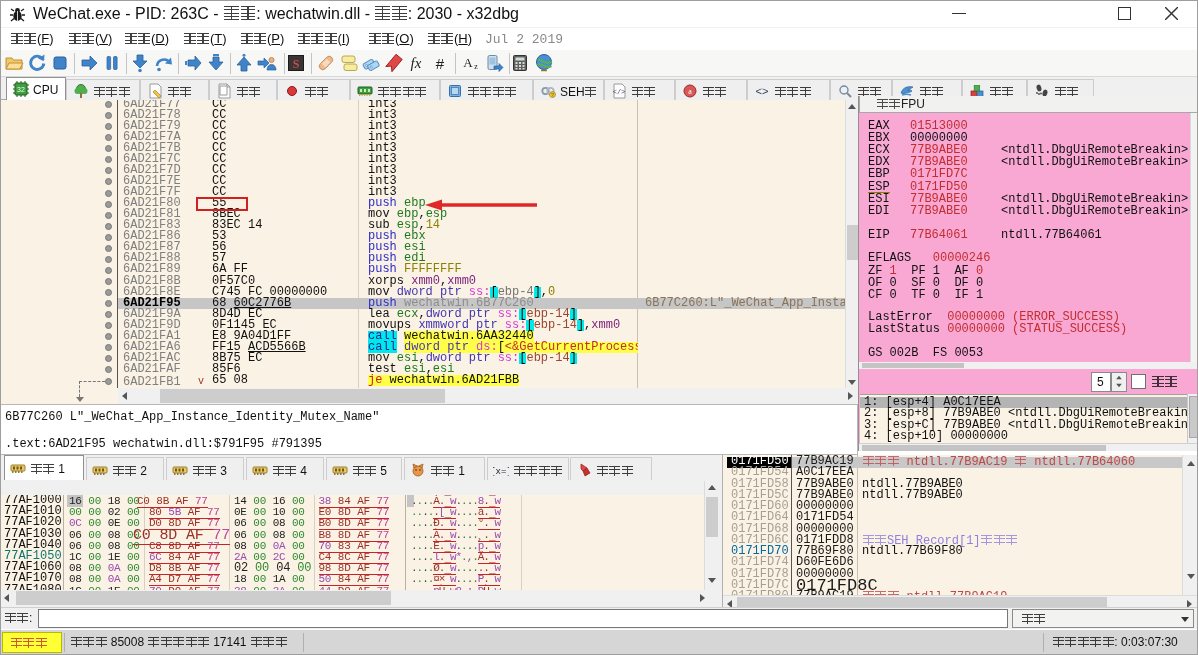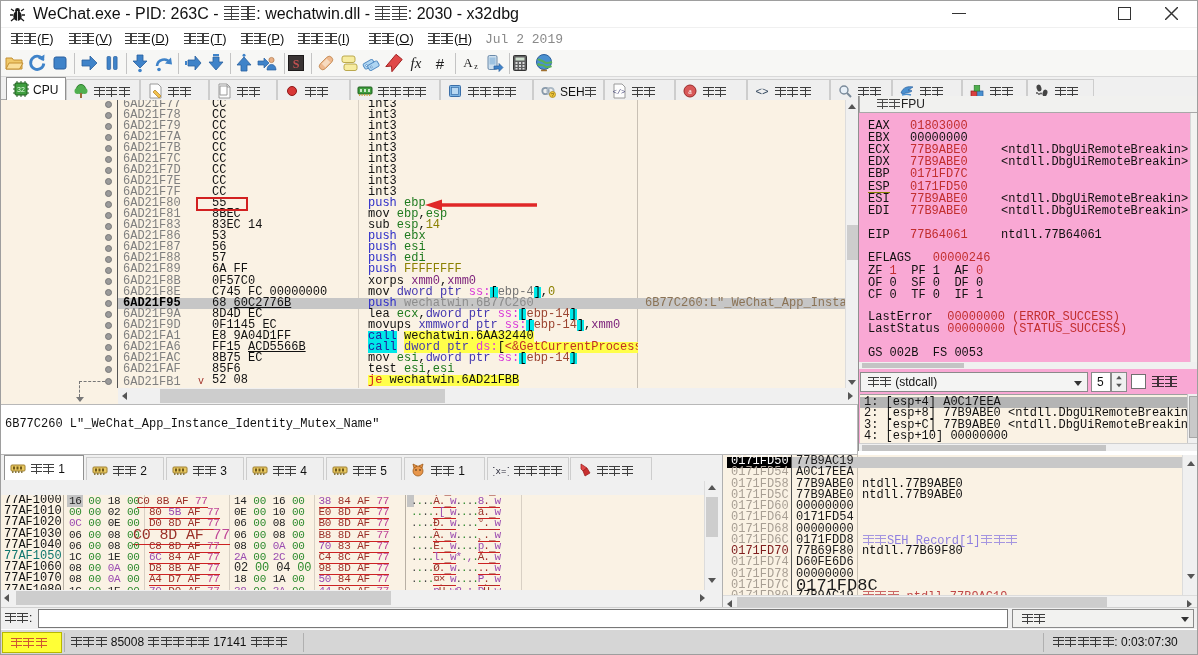--- a/index.html
+++ b/index.html
@@ -351,21 +351,21 @@
 <div class="abs" style="left:105px;top:244.3px;width:7px;height:7px;border-radius:50%;background:#9a9a9a;border:1px solid #777"></div>
 <div class="row" style="left:123px;top:252.9px;font-size:12px;color:#7f7f7f">6AD21FAC</div>
 <div class="row" style="left:212px;top:252.9px;font-size:12px;color:#111">8B75 EC</div>
 <div class="row" style="left:368px;top:252.9px;font-size:12px"><span style="color:#111">mov</span> <span style="color:#1e7a1e">esi</span><span style="color:#111">,</span><span style="color:#4336b0">dword ptr </span><span style="color:#d939d9">ss:</span><span class="cya">[</span><span style="color:#9b4430">ebp-14</span><span class="cya">]</span></div>
 <div class="abs" style="left:105px;top:255.4px;width:7px;height:7px;border-radius:50%;background:#9a9a9a;border:1px solid #777"></div>
 <div class="row" style="left:123px;top:263.9px;font-size:12px;color:#7f7f7f">6AD21FAF</div>
 <div class="row" style="left:212px;top:263.9px;font-size:12px;color:#111">85F6</div>
 <div class="row" style="left:368px;top:263.9px;font-size:12px"><span style="color:#111">test</span> <span style="color:#1e7a1e">esi</span><span style="color:#111">,</span><span style="color:#1e7a1e">esi</span></div>
 <div class="abs" style="left:105px;top:266.4px;width:7px;height:7px;border-radius:50%;background:#9a9a9a;border:1px solid #777"></div>
 <div class="row" style="left:123px;top:277px;font-size:12px;color:#7f7f7f">6AD21FB1</div>
-<div class="row" style="left:212px;top:275.0px;font-size:12px;color:#111">52 08</div>
+<div class="row" style="left:212px;top:275.0px;font-size:12px;color:#111">65 08</div>
 <div class="row" style="left:368px;top:275.0px;font-size:12px"><span class="yel"><span style="color:#d02020">je</span> <span style="color:#111">wechatwin.6AD21FBB</span></span></div>
 <div class="row" style="left:198px;top:276.0px;font-size:10px;color:#a03028">v</div>
 <div class="abs" style="left:105px;top:277.5px;width:7px;height:7px;border-radius:50%;background:#9a9a9a;border:1px solid #777"></div>
 <div class="abs" style="left:638px;top:240.8px;width:207px;height:14px;background:#faf2e4"></div>
 <div class="abs" style="left:196px;top:96.5px;width:52px;height:14px;border:2px solid #d22020"></div>
 <svg class="abs" style="left:424px;top:99.0px" width="116" height="12" viewBox="0 0 116 12">
 <path d="M16 6H113" stroke="#e02828" stroke-width="3.6"></path>
       <path d="M1 6L18 0.5V11.5z" fill="#e02828"></path>
     </svg>
 <div class="abs" style="left:79px;top:280.5px;width:26px;height:1px;border-top:1px dashed #777"></div>
@@ -376,26 +376,27 @@
 <div class="abs" style="left:1px;top:125px;width:11px;height:35px;background:#cdcdcd"></div>
 <div class="tri-d" style="margin:271px auto 0"></div>
 </div>
 <div class="abs" style="left:118px;top:288px;width:740px;height:16px;background:#f0f0f0">
 <div class="tri-l abs" style="left:4px;top:4px"></div>
 <div class="abs" style="left:42px;top:1px;width:285px;height:14px;background:#cdcdcd"></div>
 <div class="tri-r abs" style="left:730px;top:4px"></div>
 </div>
 </div>
 <div class="abs mono" style="left:0;top:404px;width:858px;height:51px;background:#fff;border:1px solid #b8b8b8;border-left:none;font-size:12px;color:#111">
-<div class="abs" style="left:5px;top:12px">6B77C260 L"_WeChat_App_Instance_Identity_Mutex_Name"</div>
+<div class="abs" style="left:5px;top:5px">6B77C260 L"_WeChat_App_Instance_Identity_Mutex_Name"</div>
+<div class="abs" style="left:5px;top:32px">.text:6AD21F95 wechatwin.dll:$791F95 #791395</div>
 </div>
 <div class="abs" style="left:858px;top:96px;width:356px;height:355px;background:#f9a8d4;border-left:1px solid #909090;overflow:hidden">
 <div class="abs" style="left:0;top:0;width:340px;height:17px;background:#f1f1ef;border:1px solid #a8a8a8;border-top:none;font-size:12px;color:#222;padding:1px 0 0 16px"><span class="cn"></span><span class="cn"></span>FPU</div>
 <div class="row" style="left:9px;top:25px;font-size:12px;color:#111"><span style="">EAX</span></div>
-    <div class="row" style="left:51px;top:25px;font-size:12px;color:#c22e2e">01803000</div>
+    <div class="row" style="left:51px;top:25px;font-size:12px;color:#c22e2e">01513000</div>
 <div class="row" style="left:9px;top:37px;font-size:12px;color:#111"><span style="">EBX</span></div>
     <div class="row" style="left:51px;top:37px;font-size:12px;color:#111">00000000</div>
 <div class="row" style="left:9px;top:49px;font-size:12px;color:#111"><span style="">ECX</span></div>
     <div class="row" style="left:51px;top:49px;font-size:12px;color:#c22e2e">77B9ABE0</div>
     <div class="row" style="left:142px;top:49px;font-size:12px;color:#111">&lt;ntdll.DbgUiRemoteBreakin&gt;</div>
 <div class="row" style="left:9px;top:61px;font-size:12px;color:#111"><span style="">EDX</span></div>
     <div class="row" style="left:51px;top:61px;font-size:12px;color:#c22e2e">77B9ABE0</div>
     <div class="row" style="left:142px;top:61px;font-size:12px;color:#111">&lt;ntdll.DbgUiRemoteBreakin&gt;</div>
 <div class="row" style="left:9px;top:73px;font-size:12px;color:#111"><span style="">EBP</span></div>
     <div class="row" style="left:51px;top:73px;font-size:12px;color:#c22e2e">0171FD7C</div>
@@ -414,21 +415,20 @@
 <div class="row" style="left:9px;top:169.5px;font-size:12px;color:#111">ZF <span style="color:#c22e2e">1</span>  PF 1  AF <span style="color:#c22e2e">0</span></div>
 <div class="row" style="left:9px;top:181.5px;font-size:12px;color:#111">OF 0  SF 0  DF 0</div>
 <div class="row" style="left:9px;top:193.5px;font-size:12px;color:#111">CF 0  TF 0  IF 1</div>
 <div class="row" style="left:9px;top:216px;font-size:12px;color:#111">LastError  <span style="color:#c22e2e">00000000 (ERROR_SUCCESS)</span></div>
 <div class="row" style="left:9px;top:227.5px;font-size:12px;color:#111">LastStatus <span style="color:#c22e2e">00000000 (STATUS_SUCCESS)</span></div>
 <div class="row" style="left:9px;top:252px;font-size:12px;color:#111">GS 002B  FS 0053</div>
 <div class="abs" style="left:331px;top:17px;width:9px;height:249px;background:#f3f3f1;border-left:1px solid #d8d8d8"></div>
 <div class="abs" style="left:0;top:266px;width:340px;height:7px;background:#f0f0f0">
       <div class="abs" style="left:3px;top:1px;width:102px;height:5px;background:#c4c4c4"></div>
     </div>
-<div class="abs" style="left:1px;top:276px;width:228px;height:20px;background:#f4f4f3;border:1px solid #8a8a8a;font-size:12px;color:#111;padding:2px 0 0 6px"><span class="cn"></span><span class="cn"></span> (stdcall)<div class="tri-d abs" style="left:213px;top:8px;border-top-color:#333"></div></div>
 <div class="abs" style="left:232px;top:276px;width:20px;height:20px;background:#fff;border:1px solid #8a8a8a;font-size:12px;color:#111;padding:2px 0 0 5px">5</div>
 <div class="abs" style="left:252px;top:276px;width:16px;height:20px;background:#f0f0f0;border:1px solid #8a8a8a">
       <div class="tri-u" style="margin:2px auto 0;transform:scale(0.7)"></div>
       <div class="tri-d" style="margin:3px auto 0;transform:scale(0.7)"></div>
     </div>
 <div class="abs" style="left:272px;top:278px;width:15px;height:15px;background:#fff;border:1px solid #707070"></div>
 <div class="abs" style="left:292px;top:278px;font-size:13px;color:#111"><span class="cn"></span><span class="cn"></span></div>
 <div class="abs" style="left:1px;top:298px;width:327px;height:49px;background:#faf2e4;border-top:1px solid #a0a0a0;overflow:hidden">
 <div class="abs" style="left:0;top:1.5px;width:327px;height:11.5px;background:#b4b4b4"></div>
 <div class="row" style="left:4px;top:1.5px;font-size:12px;color:#111">1: [esp+4] A0C17EEA</div>
@@ -602,38 +602,39 @@
       <div class="tri-r abs" style="left:700px;top:4px"></div>
     </div>
 </div>
 <div class="abs" style="left:722px;top:455px;width:476px;height:152px;background:#faf2e4;border-left:1px solid #b0b0b0;overflow:hidden">
 <div class="vline" style="left:68px;top:0;height:140px;background:#555"></div>
 <div class="vline" style="left:134px;top:0;height:140px;background:#c8c0b4"></div>
 <div class="abs" style="left:4px;top:1.5px;width:64px;height:11px;background:#000"></div>
 <div class="abs" style="left:69px;top:1.5px;width:390px;height:11px;background:#c8c8c8"></div>
 <div class="row" style="left:8px;top:1.0px;font-size:12px;color:#fff">0171FD50</div>
 <div class="row" style="left:73px;top:1.0px;font-size:12px;color:#1a1a1a">77B9AC19</div>
+<div class="row" style="left:139px;top:1.0px;font-size:12px;color:#c04848"><span class="cnr"><span class="cn"></span><span class="cn"></span><span class="cn"></span></span> ntdll.77B9AC19 <span class="cnr"><span class="cn"></span></span> ntdll.77B64060</div>
 <div class="row" style="left:8px;top:12.2px;font-size:12px;color:#a89f94">0171FD54</div>
 <div class="row" style="left:73px;top:12.2px;font-size:12px;color:#1a1a1a">A0C17EEA</div>
 <div class="row" style="left:8px;top:23.5px;font-size:12px;color:#a89f94">0171FD58</div>
 <div class="row" style="left:73px;top:23.5px;font-size:12px;color:#1a1a1a">77B9ABE0</div>
 <div class="row" style="left:139px;top:23.5px;font-size:12px;color:#111">ntdll.77B9ABE0</div>
 <div class="row" style="left:8px;top:34.8px;font-size:12px;color:#a89f94">0171FD5C</div>
 <div class="row" style="left:73px;top:34.8px;font-size:12px;color:#1a1a1a">77B9ABE0</div>
 <div class="row" style="left:139px;top:34.8px;font-size:12px;color:#111">ntdll.77B9ABE0</div>
 <div class="row" style="left:8px;top:46.0px;font-size:12px;color:#a89f94">0171FD60</div>
 <div class="row" style="left:73px;top:46.0px;font-size:12px;color:#1a1a1a">00000000</div>
 <div class="row" style="left:8px;top:57.2px;font-size:12px;color:#a89f94">0171FD64</div>
 <div class="row" style="left:73px;top:57.2px;font-size:12px;color:#1a1a1a">0171FD54</div>
 <div class="row" style="left:8px;top:68.5px;font-size:12px;color:#a89f94">0171FD68</div>
 <div class="row" style="left:73px;top:68.5px;font-size:12px;color:#1a1a1a">00000000</div>
 <div class="row" style="left:8px;top:79.8px;font-size:12px;color:#a89f94">0171FD6C</div>
 <div class="row" style="left:73px;top:79.8px;font-size:12px;color:#1a1a1a">0171FDD8</div>
 <div class="row" style="left:139px;top:79.8px;font-size:12px;color:#9080e0"><span class="cn"></span><span class="cn"></span>SEH_Record[1]<span class="cn"></span><span class="cn"></span><span class="cn"></span></div>
-<div class="row" style="left:8px;top:91.0px;font-size:12px;color:#7f1d1d">0171FD70</div>
+<div class="row" style="left:8px;top:91.0px;font-size:12px;color:#0369a1">0171FD70</div>
 <div class="row" style="left:73px;top:91.0px;font-size:12px;color:#1a1a1a">77B69F80</div>
 <div class="row" style="left:139px;top:91.0px;font-size:12px;color:#111">ntdll.77B69F80</div>
 <div class="row" style="left:8px;top:102.2px;font-size:12px;color:#a89f94">0171FD74</div>
 <div class="row" style="left:73px;top:102.2px;font-size:12px;color:#1a1a1a">D60FE6D6</div>
 <div class="row" style="left:8px;top:113.5px;font-size:12px;color:#a89f94">0171FD78</div>
 <div class="row" style="left:73px;top:113.5px;font-size:12px;color:#1a1a1a">00000000</div>
 <div class="row" style="left:8px;top:124.8px;font-size:12px;color:#a89f94">0171FD7C</div>
 <div class="row" style="left:73px;top:124.8px;font-size:17px;color:#1a1a1a">0171FD8C</div>
 <div class="row" style="left:8px;top:136.0px;font-size:12px;color:#a89f94">0171FD80</div>
 <div class="row" style="left:73px;top:136.0px;font-size:12px;color:#1a1a1a">77B9AC19</div>

